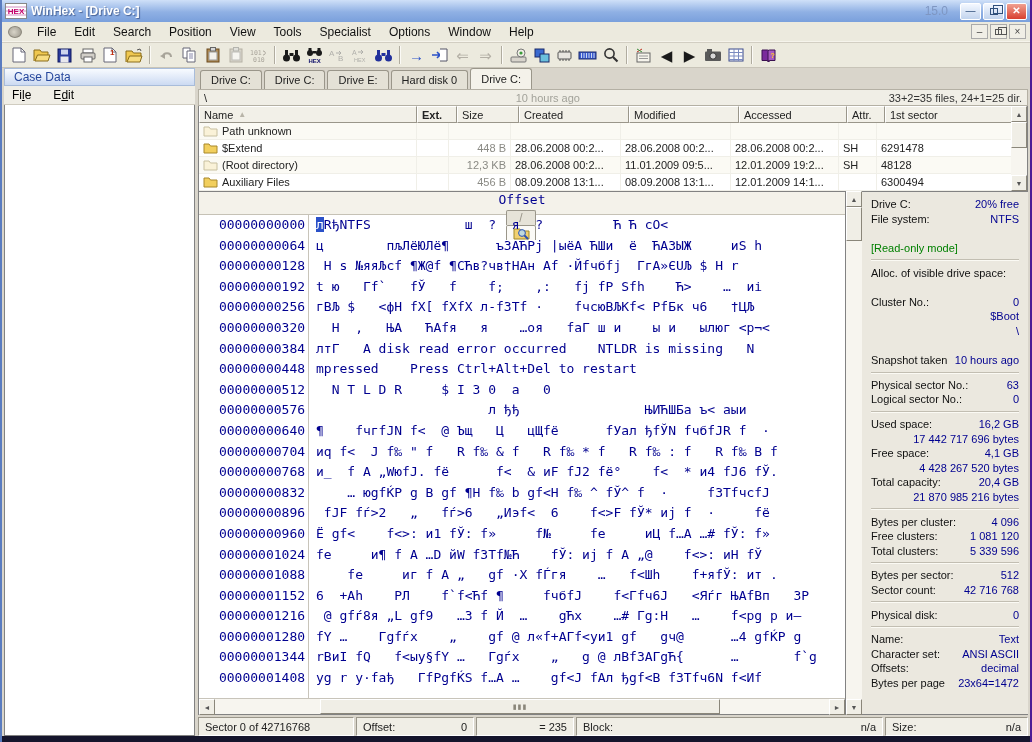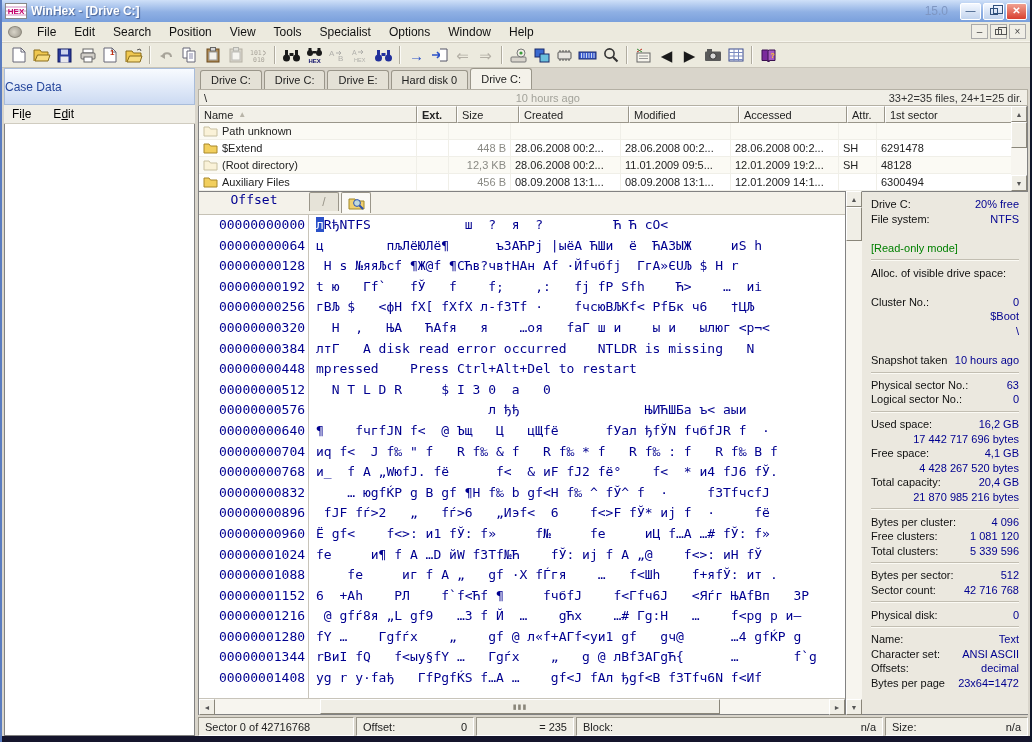--- a/index.html
+++ b/index.html
@@ -1,20 +1,20 @@
 <!DOCTYPE html>
 <html><head>
 <meta charset="utf-8">
 <style>
   * { box-sizing: border-box; margin: 0; padding: 0; }
   html,body { background:#6a6a6a; }
   .window{
     position:relative; width:1032px; height:742px; overflow:hidden;
     background:#d9d5cb; font-family:"Liberation Sans",sans-serif;
-    border-left:2px solid #5a7cc0; border-right:2px solid #0f172a;
+    border-left:2px solid #5a7cc0; border-right:2px solid #4c1d95;
   }
   
   .titlebar{position:absolute;top:0;left:0;right:0;height:22px;
     background:linear-gradient(#cfe0f8,#8fb0e4 55%,#7aa0dc);
     display:flex;align-items:center;padding:0 3px;}
   .app-icon{width:22px;height:16px;background:repeating-linear-gradient(#fff,#fff 2px,#e8c8e0 2px,#e8c8e0 4px);
     color:#c4006a;font-weight:bold;font-size:8px;display:flex;align-items:center;justify-content:center;
     border:1px solid #888;margin-right:4px;font-family:"Liberation Sans",sans-serif;}
   .title-text{color:#fff;font-weight:bold;font-size:12px;text-shadow:1px 1px 1px rgba(20,40,90,.55);}
   .version{margin-left:auto;color:#7e96c2;font-size:12px;margin-right:10px;}
@@ -35,22 +35,22 @@
   .mdi-restore{width:7px;height:6px;border:1px solid #555;position:relative;}
   .mdi-restore:before{content:"";position:absolute;left:2px;top:-3px;width:7px;height:6px;border:1px solid #555;}
   
   .toolbar{position:absolute;top:42px;left:0;right:0;height:26px;background:#eceade;
     display:flex;align-items:center;padding-left:5px;border-top:1px solid #d2cec2;border-bottom:1px solid #c8c4b8;}
   .tb-btn{width:23px;height:22px;display:flex;align-items:center;justify-content:center;}
   .tb-sep{width:2px;height:18px;border-left:1px solid #b0ac9f;border-right:1px solid #fbfaf6;margin:0 4px;}
   .glyph{font-size:15px;line-height:1;}
   
   .left-panel{position:absolute;top:68px;left:2px;width:191px;bottom:6px;display:flex;flex-direction:column;background:#d9d5cb;}
-  .case-header{height:37px;background:linear-gradient(#f8fbff,#ccdaf2);color:#26479c;font-size:12px;
-    display:flex;align-items:center;padding:0 0;border:1px solid #a8bcda;}
+  .case-header{height:18px;background:linear-gradient(#f8fbff,#ccdaf2);color:#26479c;font-size:12px;
+    display:flex;align-items:center;padding:0 9px;border:1px solid #a8bcda;}
   .case-menu{height:19px;background:#f0eee6;display:flex;gap:22px;align-items:center;padding:0 8px;font-size:12px;border-bottom:1px solid #d0ccc0;}
   .case-body{flex:1;background:#fff;border:1px solid #828282;border-top:none;}
   
   .right-area{position:absolute;top:68px;left:196px;right:2px;bottom:6px;display:flex;flex-direction:column;}
   .tabs{height:21px;display:flex;align-items:flex-end;padding-left:2px;}
   .tab{height:19px;display:flex;align-items:center;padding:0 10px;font-size:11px;background:#e4e1d6;
     border:1px solid #9a968a;border-bottom:none;border-radius:3px 3px 0 0;margin-right:2px;color:#222;}
   .tab.active{background:#f4f2ea;height:21px;font-size:11px;position:relative;z-index:2;}
   .pathbar{height:17px;background:#f0eee6;border:1px solid #b4b0a4;display:flex;align-items:center;
     font-size:11px;padding:0 5px;color:#222;}
@@ -68,21 +68,21 @@
   .fcell.size{justify-content:flex-end;color:#8a8a84;}
   .ficon{margin-right:4px;flex:0 0 auto;display:flex;}
   
   .sb-btn{width:16px;height:16px;background:#f0eee6;border:1px solid;border-color:#fff #8a867a #8a867a #fff;
     display:flex;align-items:center;justify-content:center;font-size:7px;color:#555;}
   .sb-track{background:#f7f5ef;}
   .sb-thumb{background:#f0eee6;border:1px solid;border-color:#fff #8a867a #8a867a #fff;}
   
   .hexwrap{flex:1;display:flex;position:relative;}
   .hex-main{width:648px;display:flex;flex-direction:column;background:#fff;border:1px solid #828282;}
-  .hex-header{height:23px;background:#f4f2ea;border-bottom:1px solid #c6c2b6;display:flex;align-items:flex-start;}
+  .hex-header{height:23px;background:#f4f2ea;border-bottom:1px solid #c6c2b6;display:flex;align-items:center;flex-direction:column;}
   .offset-title{width:110px;text-align:center;color:#000090;font-family:"DejaVu Sans Mono",monospace;font-size:13px;padding-bottom:3px;}
   .minitab{height:19px;width:30px;display:flex;align-items:center;justify-content:center;background:#e6e3d8;
     border:1px solid #9a968a;border-bottom:none;border-radius:2px 2px 0 0;margin-right:2px;}
   .minitab.active{background:#fbfaf6;height:21px;}
   .hex-body{flex:1;display:flex;overflow:hidden;font-family:"DejaVu Sans Mono",monospace;font-size:13px;color:#000090;}
   .offset-col{width:110px;border-right:1px solid #c8c4ba;text-align:center;padding-left:17px;}
   .offset-col div, .text-col div{height:20.6px;line-height:20.6px;white-space:pre;}
   .text-col{padding-left:7px;overflow:hidden;}
   .selchar{background:#2a50c8;color:#fff;}
   .hex-hscroll{height:16px;display:flex;border-top:1px solid #c8c4ba;}

